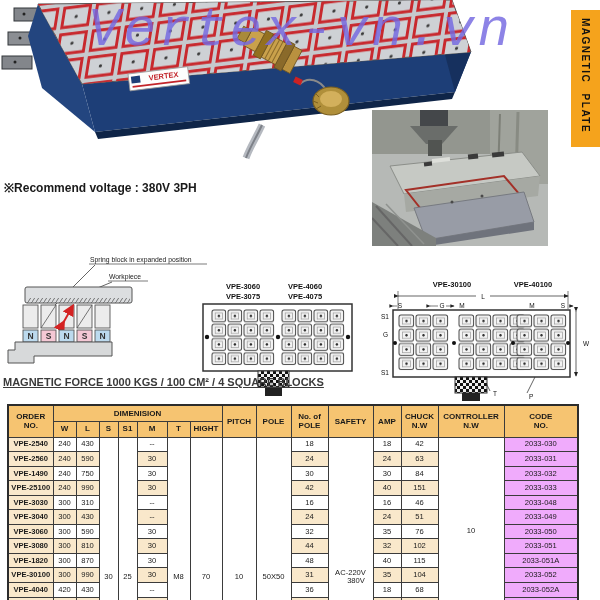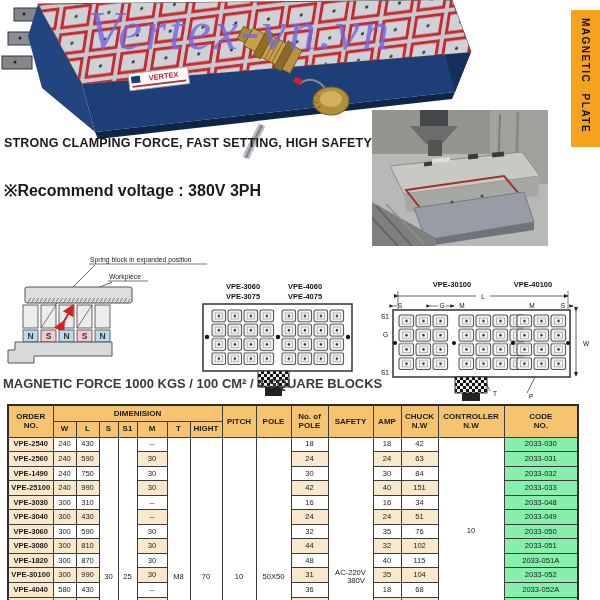--- a/index.html
+++ b/index.html
@@ -1,39 +1,39 @@
 <!DOCTYPE html>
 <html><head>
 <meta charset="utf-8">
 <style>
   html,body{margin:0;padding:0;background:#fff;}
   .page{position:relative;width:600px;height:600px;overflow:hidden;background:#fff;
         font-family:"Liberation Sans",sans-serif;color:#1a1a1a;}
   .abs{position:absolute;}
   
-  .watermark{left:88px;top:0px;font-family:Liberation Serif, serif;font-style:italic;
+  .watermark{left:88px;top:0px;font-family:Liberation Mono, monospace;font-style:italic;
              font-size:54px;letter-spacing:3px;color:rgba(116,104,224,0.82);white-space:nowrap;z-index:5;}
   
   .side-tab{left:571px;top:10px;width:29px;height:137px;background:#F5A31C;z-index:6;
             display:flex;justify-content:center;}
   .side-tab span{writing-mode:vertical-rl;font-size:10px;font-weight:bold;color:#111;
                  letter-spacing:1.5px;padding-top:8px;word-spacing:6px;}
   .headline{left:4px;top:136px;font-size:12.5px;font-weight:bold;letter-spacing:0.2px;white-space:nowrap;}
-  .recommend{left:4px;top:179px;font-size:16px;font-weight:bold;white-space:nowrap;}
-  .force-note{left:3px;top:376px;font-size:13px;font-weight:bold;color:#3a3a3a;white-space:nowrap;z-index:4;}
+  .recommend{left:4px;top:179px;font-size:12px;font-weight:bold;white-space:nowrap;}
+  .force-note{left:3px;top:376px;font-size:11px;font-weight:bold;color:#3a3a3a;white-space:nowrap;z-index:4;text-decoration:underline;}
   
   .tbl-wrap{left:7px;top:404px;width:572px;z-index:7;}
   table{border-collapse:collapse;table-layout:fixed;width:570px;border:2px solid #2c2c2c;}
   th,td{border:1px solid #3b3b3b;text-align:center;overflow:hidden;padding:0;}
   thead th{background:#F6C471;font-size:8px;font-weight:bold;white-space:pre-line;line-height:1.15;}
   thead tr{height:16px;margin-top:32px;}
   tbody tr{height:14.55px;}
   tbody td{font-size:7.6px;line-height:1;}
   td.order{background:#F9E8CB;font-weight:bold;}
-  td.code{background:#86efac;}
+  td.code{background:#f0abfc;}
   tr.alt td.c{background:#F9E8CB;}
   td.merged{background:#fff;vertical-align:bottom;font-size:7.6px;}
   td.m-low{padding-bottom:30px;}
   td.volt{padding-bottom:26px;}
   td.ctrl{padding-bottom:76px;}
   .v2{margin-left:11px;}
   svg{display:block;}
   svg text{font-family:"Liberation Sans",sans-serif;}
 </style>
 </head>
@@ -101,21 +101,20 @@
       <line x1="316" y1="109" x2="321" y2="106" stroke="#7a5f1f" stroke-width="1"></line>
     </g>
   </svg>
 
   <div class="abs watermark">Vertex-vn.vn</div>
 
   <div class="abs side-tab">
     <span>MAGNETIC PLATE</span>
   </div>
 
-  <div class="abs headline">STRONG CLAMPING FORCE, FAST SETTING, HIGH SAFETY</div>
   <div class="abs recommend">※Recommend voltage : 380V 3PH</div>
 
   <svg class="abs" style="left:372px;top:110px;" width="176" height="136" viewBox="0 0 176 136">
     <rect width="176" height="136" fill="#b6b9b6"></rect>
     <rect width="176" height="44" fill="#93968f"></rect>
     <rect x="118" y="0" width="58" height="74" fill="#a0a39c"></rect>
     <line x1="128" y1="4" x2="126" y2="66" stroke="#7d8078" stroke-width="2"></line>
     <line x1="146" y1="2" x2="144" y2="68" stroke="#888b83" stroke-width="3"></line>
     <rect x="48" y="0" width="28" height="16" fill="#44474a"></rect>
     <polygon points="38,16 86,16 70,34 54,34" fill="#6a6d6a"></polygon>
@@ -382,21 +381,21 @@
         <td class="c">151</td>
         <td class="code">2033-033</td>
       </tr>
       <tr>
         <td class="order">VPE-3030</td>
         <td class="c">300</td>
         <td class="c">310</td>
         <td class="c">--</td>
         <td class="c">16</td>
         <td class="c">16</td>
-        <td class="c">34</td>
+        <td class="c">46</td>
         <td class="code">2033-048</td>
       </tr>
       <tr class="alt">
         <td class="order">VPE-3040</td>
         <td class="c">300</td>
         <td class="c">430</td>
         <td class="c">--</td>
         <td class="c">24</td>
         <td class="c">24</td>
         <td class="c">51</td>
@@ -437,21 +436,21 @@
         <td class="c">300</td>
         <td class="c">990</td>
         <td class="c">30</td>
         <td class="c">31</td>
         <td class="c">35</td>
         <td class="c">104</td>
         <td class="code">2033-052</td>
       </tr>
       <tr>
         <td class="order">VPE-4040</td>
-        <td class="c">580</td>
+        <td class="c">420</td>
         <td class="c">430</td>
         <td class="c">--</td>
         <td class="c">36</td>
         <td class="c">18</td>
         <td class="c">68</td>
         <td class="code">2033-052A</td>
       </tr>
       <tr class="alt">
         <td class="order"></td>
         <td class="c"></td>

